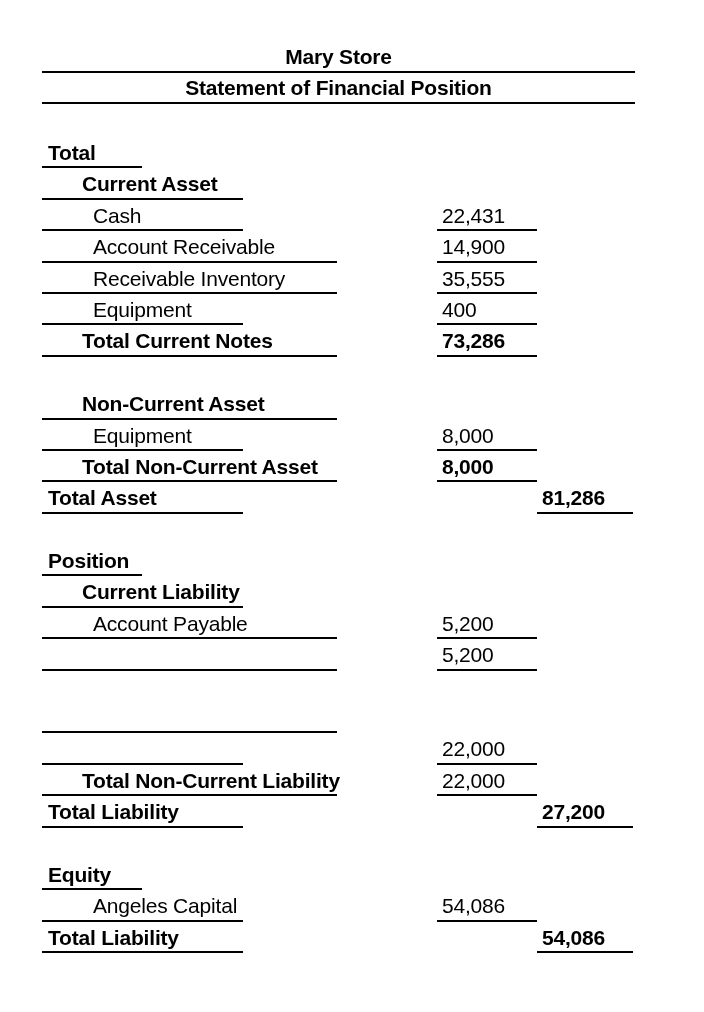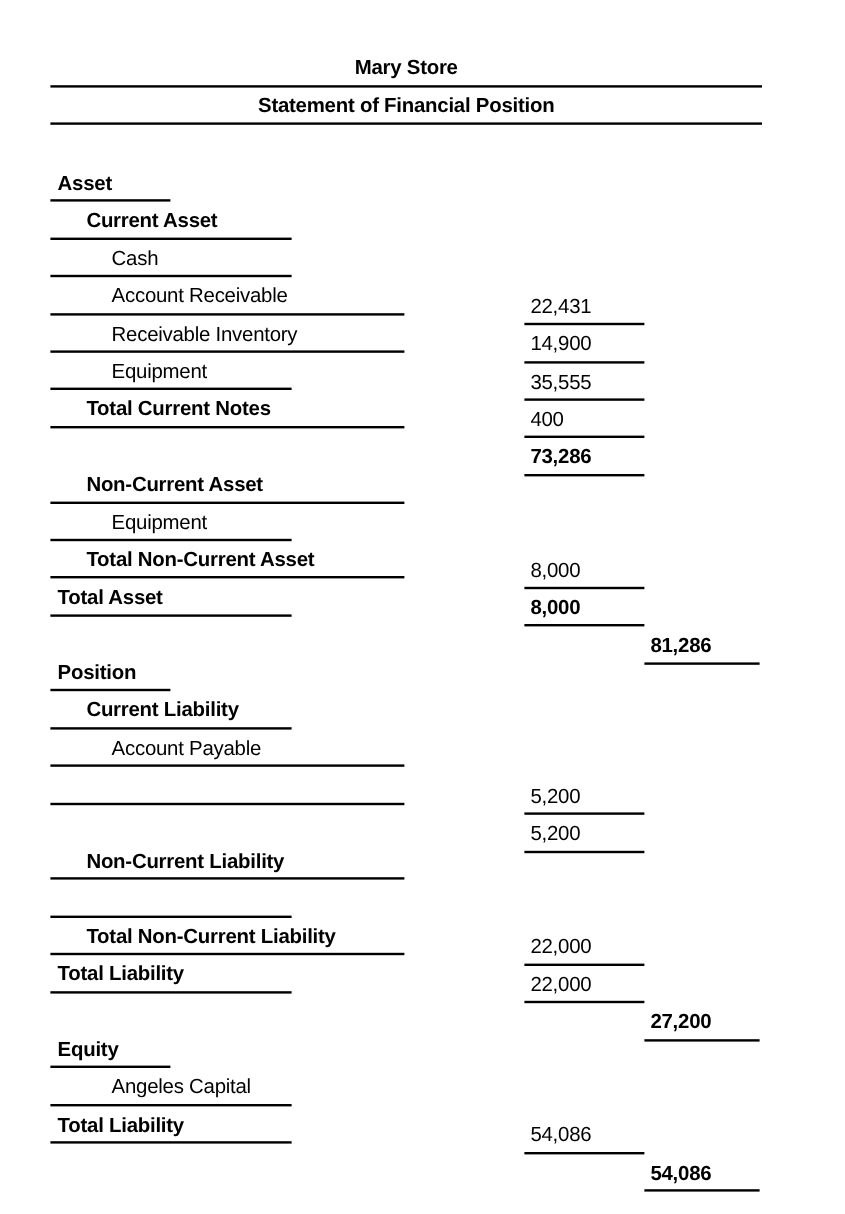--- a/index.html
+++ b/index.html
@@ -7,21 +7,21 @@
     padding: 0;
     background: #ffffff;
   }
   .page {
     position: relative;
     width: 704px;
     height: 1012px;
     background: #ffffff;
     color: #000000;
     font-family: "Liberation Sans", sans-serif;
-    font-size: 17px;
+    font-size: 21px;
     letter-spacing: -0.2px;
     overflow: hidden;
   }
   .sheet {
     position: absolute;
     left: 42px;
     top: 42px;
     width: 593px;
   }
   
@@ -43,21 +43,21 @@
   }
   .row.spacer {  }
   .acct-label {
     position: absolute;
     top: 0;
     height: 100%;
     line-height: 31px;
     white-space: nowrap;
   }
   .ind1 { left: 6px; }
-  .ind2 { left: 30px; }
+  .ind2 { left: 40px; }
   .ind3 { left: 51px; }
   .bold { font-weight: 700; }
   .label-underline {
     position: absolute;
     left: 0;
     bottom: 0;
     height: 0;
     border-bottom: 2px solid #000000;
   }
   .label-underline.short  { width: 100px; }
@@ -65,40 +65,39 @@
   .label-underline.long   { width: 295px; }
   .amt {
     position: absolute;
     top: 0;
     box-sizing: border-box;
     height: 100%;
     line-height: 31px;
     padding-left: 5px;
     border-bottom: 2px solid #000000;
     white-space: nowrap;
-    margin-top: 40px;
   }
   .amt.col1 { left: 395px; width: 100px; }
   .amt.col2 { left: 495px; width: 96px; }
 </style>
 </head>
 <body>
 
 <div class="page">
   <div class="sheet">
 
     <div class="hrow">Mary Store</div>
     <div class="hrow">Statement of Financial Position</div>
 
     <div class="header-gap"></div>
 
     <div id="rows">
         <div class="row">
           <div class="label-underline short"></div>
-          <span class="acct-label ind1 bold">Asset</span>
+          <span class="acct-label ind1 bold">Total</span>
         </div>
         <div class="row">
           <div class="label-underline medium"></div>
           <span class="acct-label ind2 bold">Current Asset</span>
         </div>
         <div class="row">
           <div class="label-underline medium"></div>
           <span class="acct-label ind3">Cash</span>
           <div class="amt col1">22,431</div>
         </div>
@@ -156,21 +155,20 @@
           <span class="acct-label ind3">Account Payable</span>
           <div class="amt col1">5,200</div>
         </div>
         <div class="row">
           <div class="label-underline long"></div>
           <div class="amt col1">5,200</div>
         </div>
         <div class="row spacer"></div>
         <div class="row">
           <div class="label-underline long"></div>
-          <span class="acct-label ind2 bold">Non-Current Liability</span>
         </div>
         <div class="row">
           <div class="label-underline medium"></div>
           <div class="amt col1">22,000</div>
         </div>
         <div class="row">
           <div class="label-underline long"></div>
           <span class="acct-label ind2 bold">Total Non-Current Liability</span>
           <div class="amt col1">22,000</div>
         </div>

